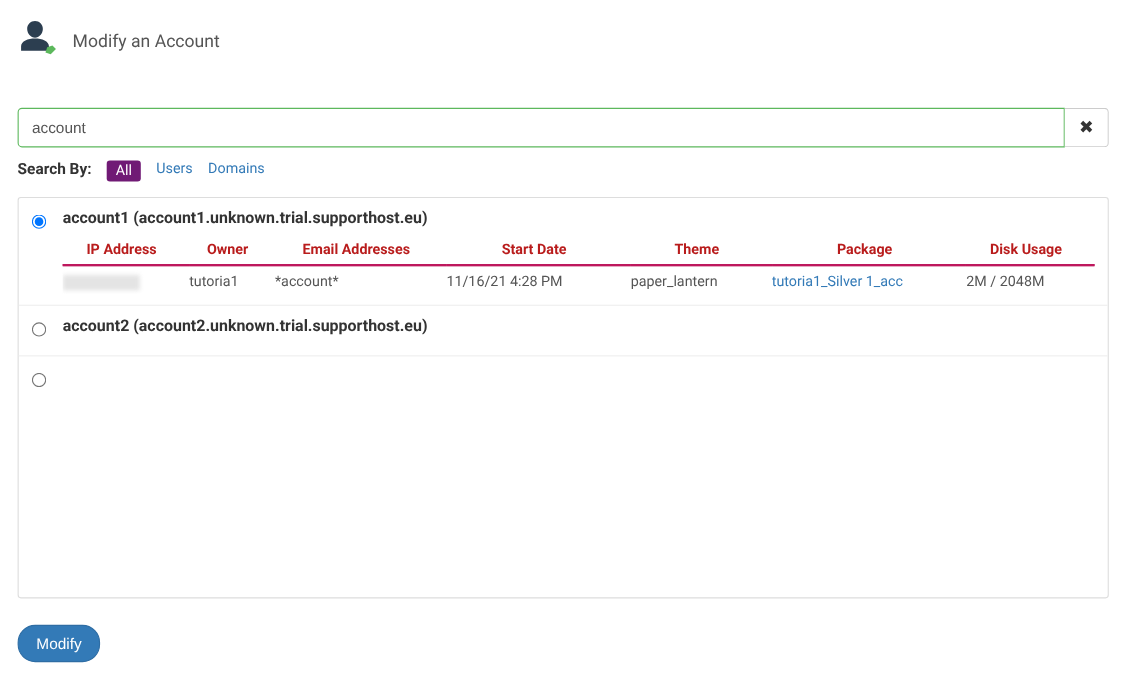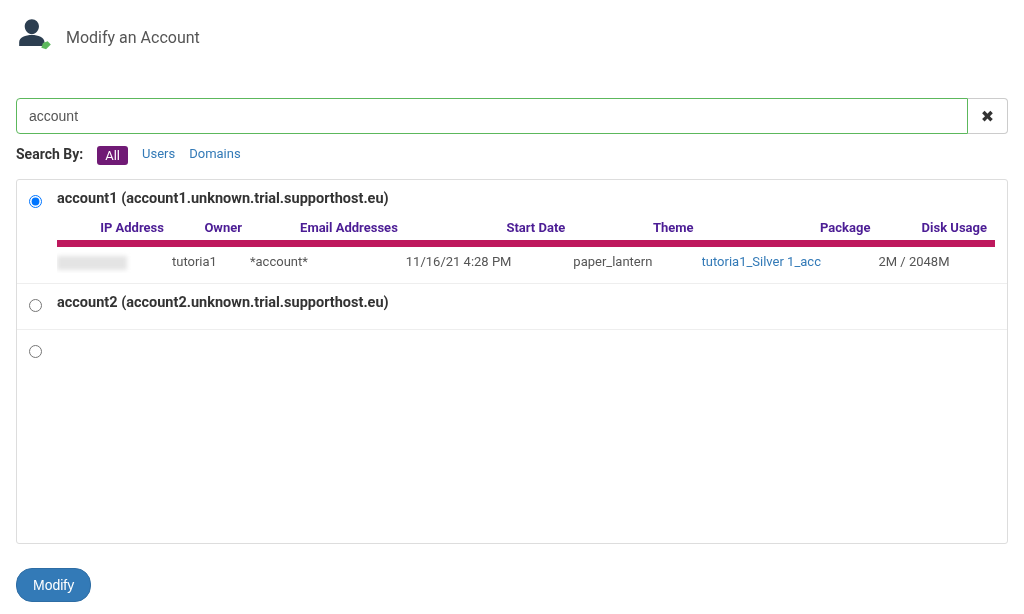--- a/index.html
+++ b/index.html
@@ -73,25 +73,25 @@
       padding: 10px 12px;
       border-bottom: 1px solid #eee;
     }
     .acct-row:last-of-type { border-bottom: none; }
     .radio-col { width: 28px; padding-top: 3px; }
     .radio-col input { cursor: pointer; }
     .acct-content { flex: 1; }
     .acct-title { font-weight: 700; font-size: 14.5px; color: #333; margin-bottom: 8px; }
     .detail-table { width: 100%; border-collapse: collapse; font-size: 13px; }
     .detail-table th {
-      text-align: right;
+      text-align: center;
       font-weight: 700;
-      color: #4c1d95;
+      color: #b91c1c;
       padding: 5px 8px 5px 0;
-      border-bottom: 7px solid #be185d;
+      border-bottom: 2px solid #be185d;
     }
     .detail-table td {
       padding: 7px 8px 3px 0;
       color: #555;
       white-space: nowrap;
       overflow: hidden;
       text-overflow: ellipsis;
       max-width: 120px;
     }
     .pkg-link { color: #337ab7; cursor: pointer; }

